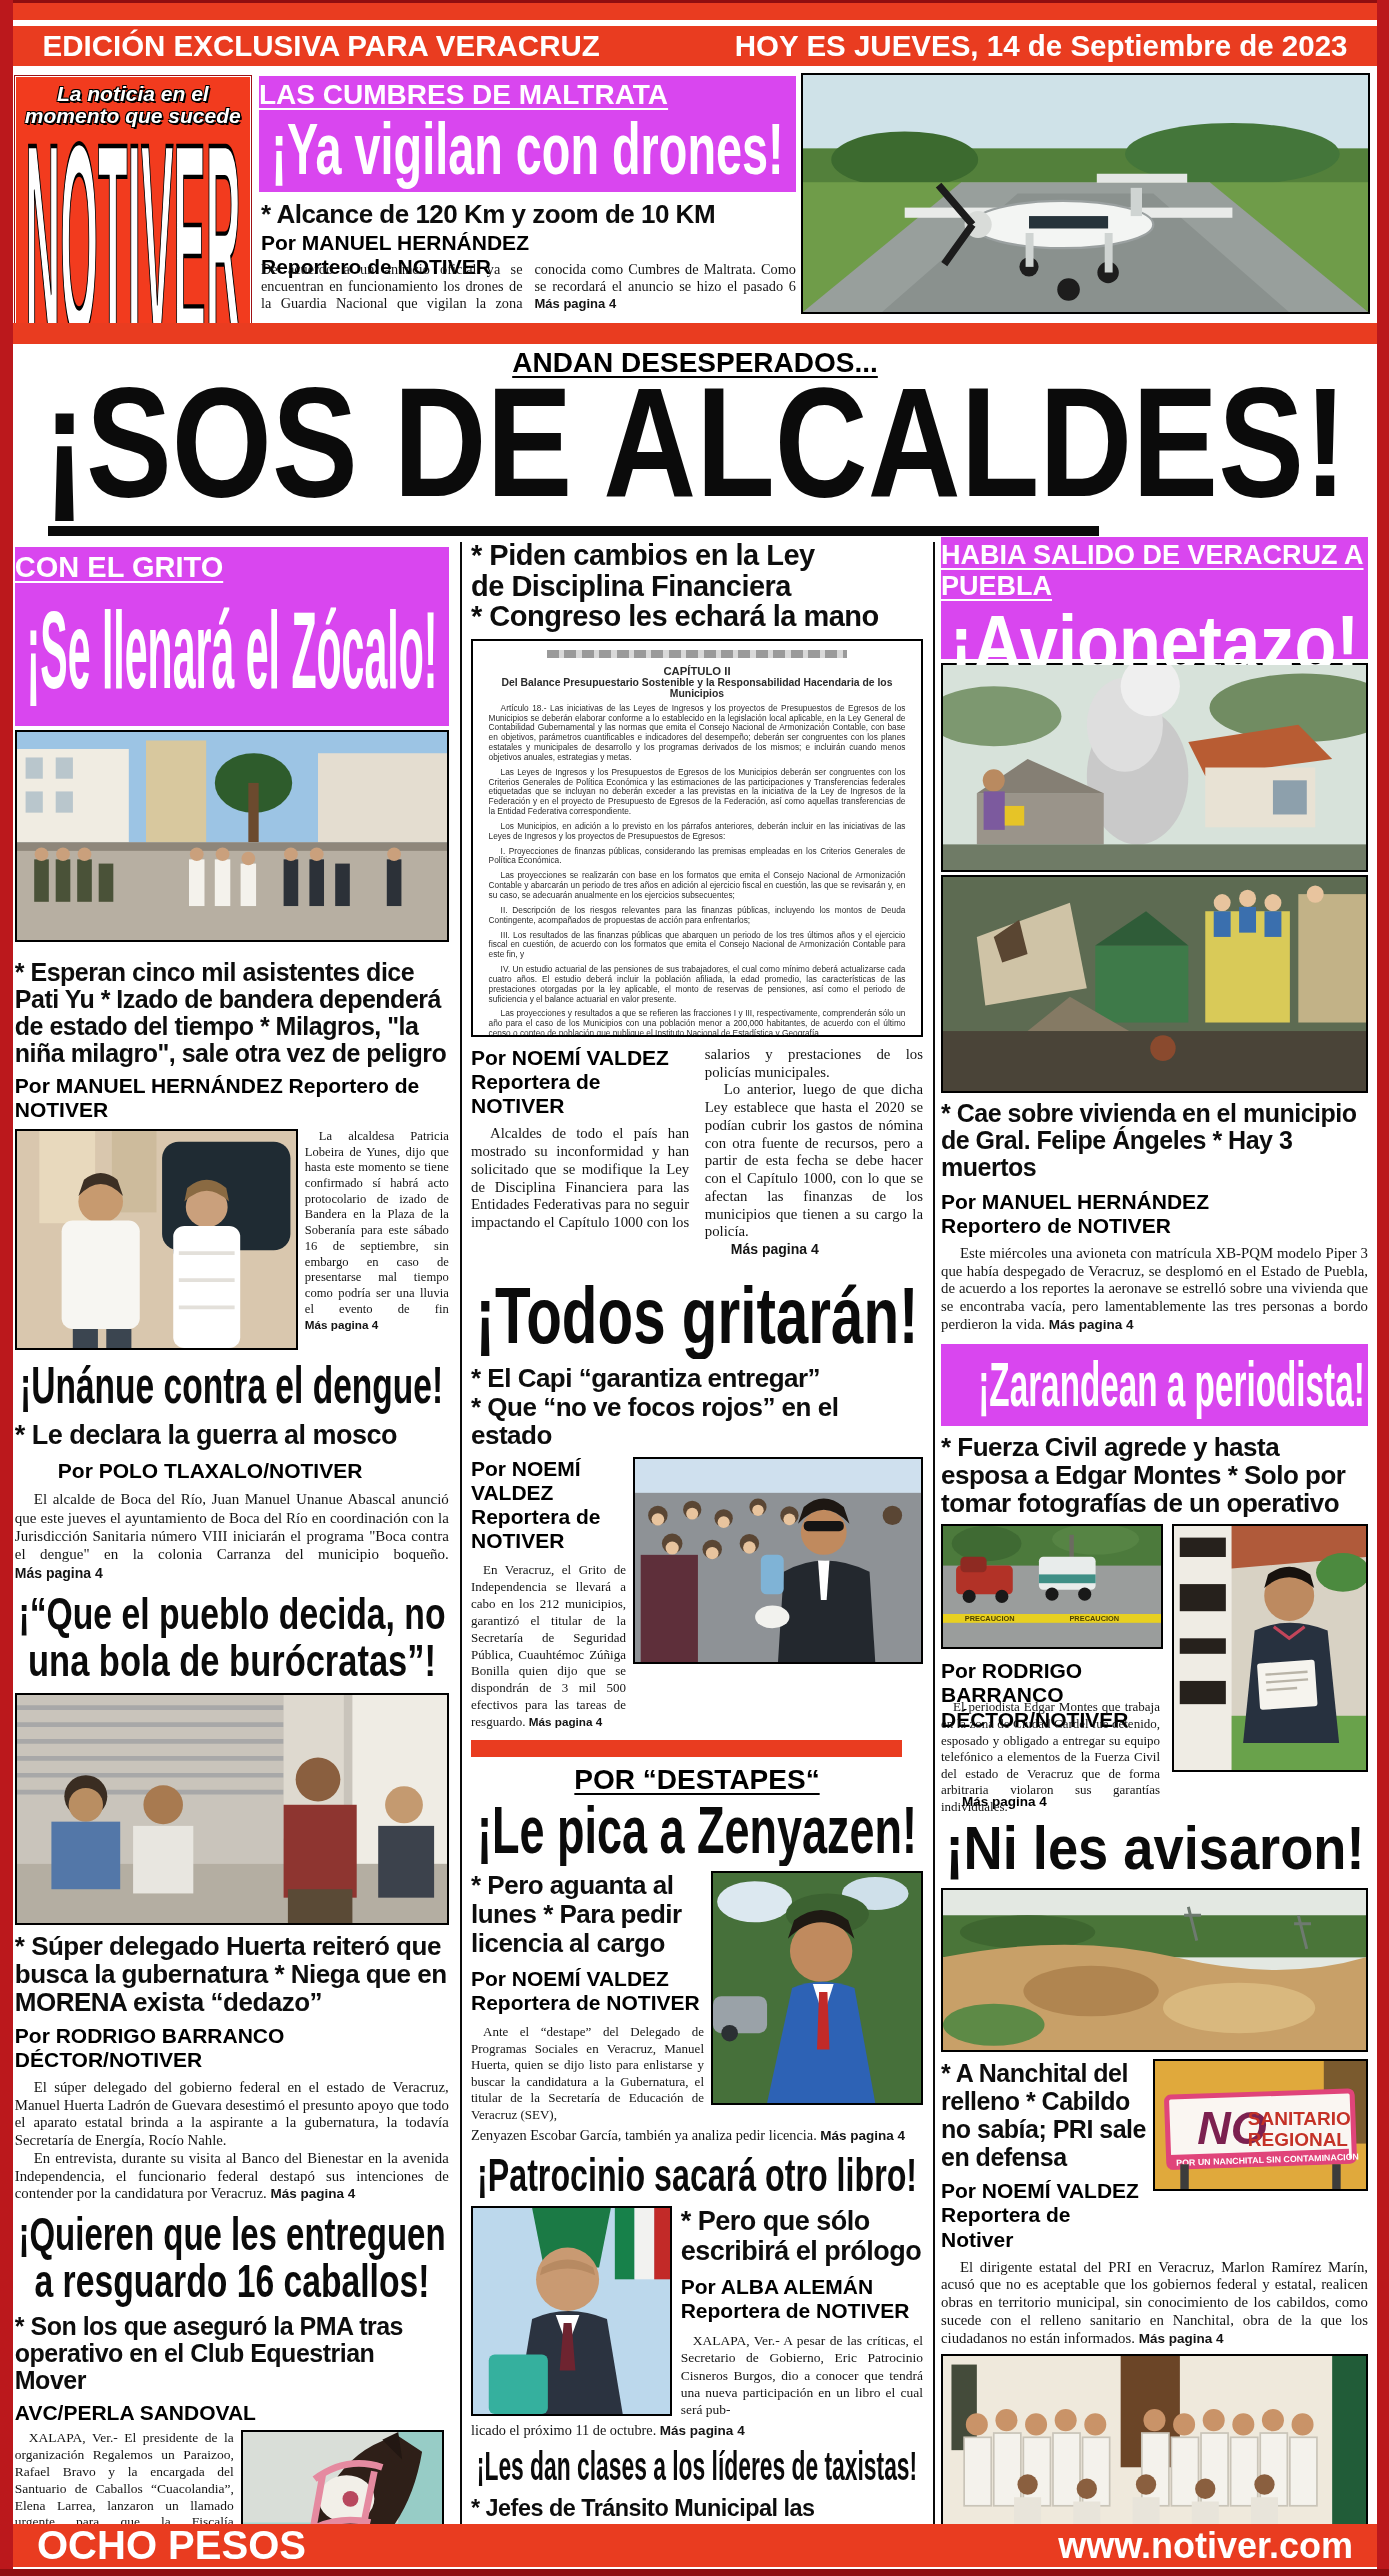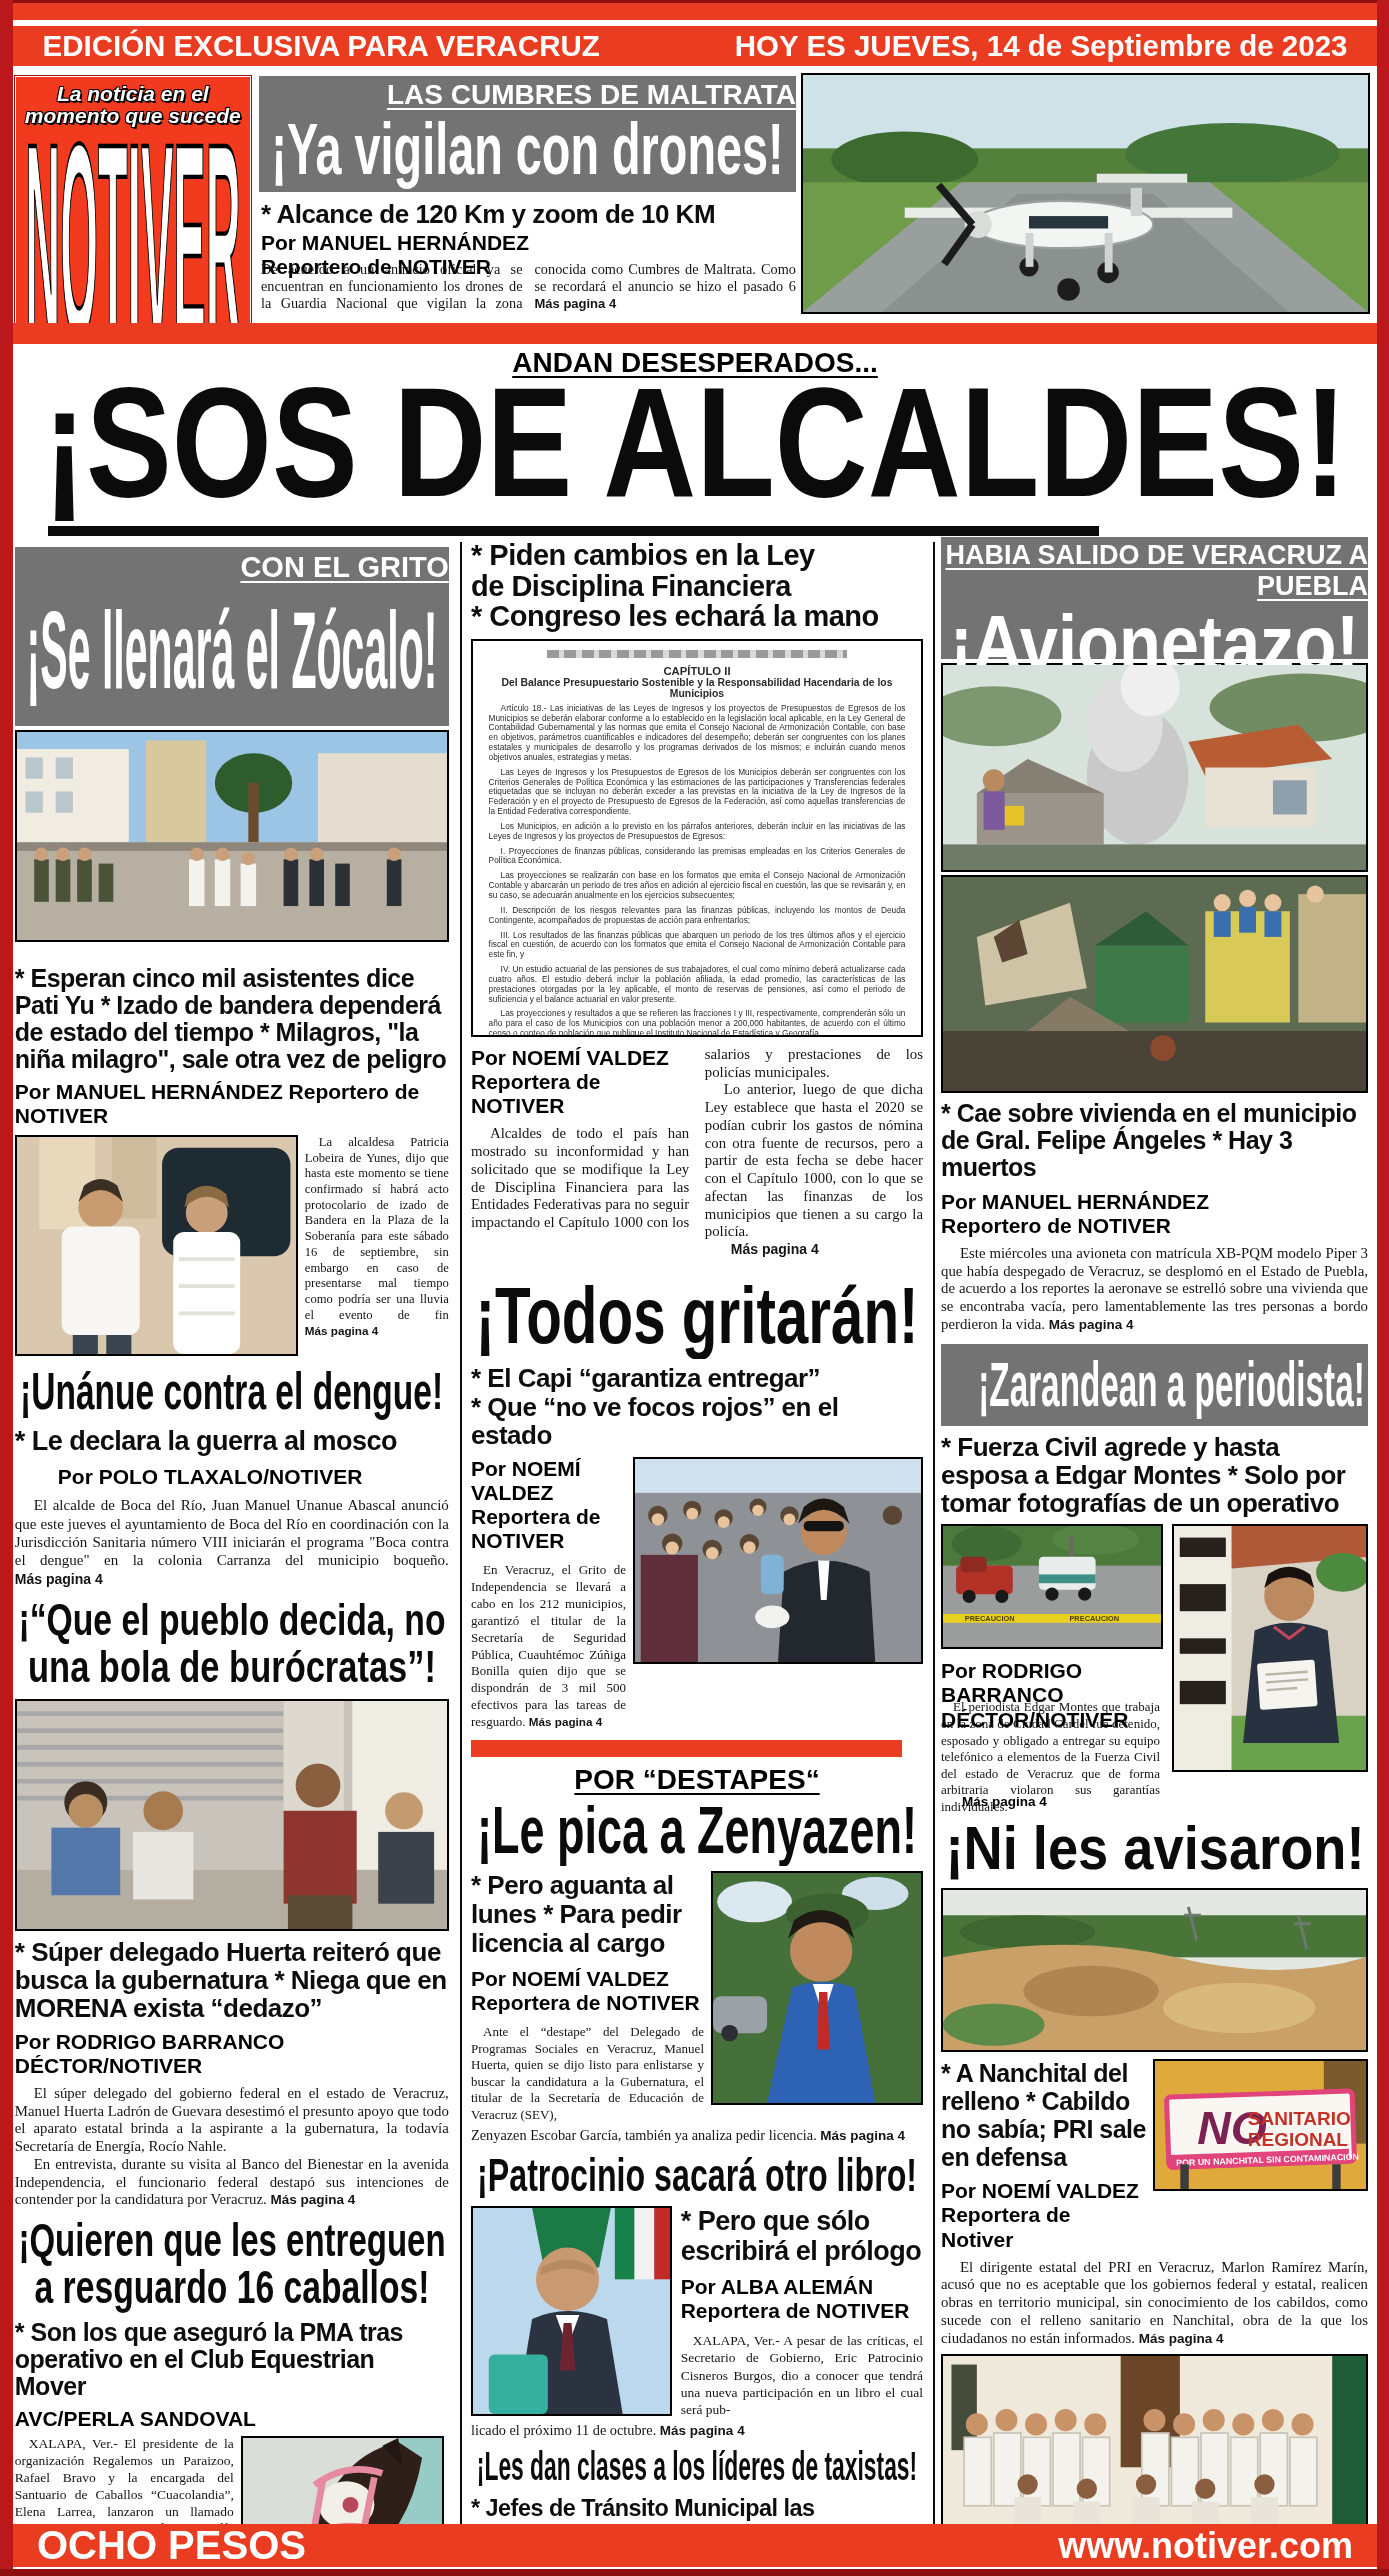--- a/index.html
+++ b/index.html
@@ -12,21 +12,21 @@
   .strip-top{left:0;top:0;width:1390px;height:17.4px;background:#e93c20;border-top:3.5px solid #8f0e10;}
   .band{left:13px;top:26px;width:1364px;height:40px;background:#e93c20;display:flex;
         justify-content:space-between;align-items:center;padding:0 29.5px;box-sizing:border-box;
         color:#fff;font-weight:bold;font-size:29.5px;white-space:nowrap;}
   
   .logo-box{left:14.8px;top:76px;width:236px;height:261px;background:#f23b1e;border:1.7px solid #fff;
             outline:1.7px solid #9e1114;box-sizing:border-box;text-align:center;}
   .tagline{margin-top:6px;color:#fff;font-style:italic;font-weight:bold;font-size:21px;line-height:1.05;
            text-shadow:1.7px 1.7px 0 #000,-0.9px -0.9px 0 #000,0.9px -0.9px 0 #000,-0.9px 0.9px 0 #000;}
   
-  .bb{background:#737373;color:#fff;text-align:right;}
+  .bb{background:#d946ef;color:#fff;text-align:left;}
   .bk{font-weight:bold;text-decoration:underline;text-underline-offset:4.3px;display:inline-block;}
   .pk{font-weight:bold;text-decoration:underline;text-underline-offset:3.5px;}
   .sub{font-weight:bold;letter-spacing:-0.5px;color:#0d0d0d;line-height:1.08;}
   .byl{font-weight:bold;font-size:21px;line-height:1.15;color:#000000;}
   .txt{font-family:"Liberation Serif",serif;text-align:justify;color:#141414;line-height:1.22;}
   .txt p{margin:0;text-indent:19px;}
   .more{font-family:"Liberation Sans",sans-serif;font-weight:bold;white-space:nowrap;}
   .ph{border:2.6px solid #000;overflow:hidden;background:#ddd;}
   .ph svg{display:block;width:100%;height:100%;}
   .hsvg{display:block;margin:0 auto;}
@@ -164,21 +164,21 @@
           <circle cx="41.8" cy="28.8" r="1.6"></circle>
             <circle cx="47.8" cy="28.8" r="1.6"></circle>
             <circle cx="53.8" cy="29.8" r="1.6"></circle>
           <circle cx="63.7" cy="28.8" r="1.6"></circle>
             <circle cx="69.7" cy="28.8" r="1.6"></circle>
             <circle cx="87.7" cy="28.8" r="1.6"></circle>
         </g>
       </svg>
     </div>
 
-    <div class="sub" style="font-size:25px;margin-top:23px;">* Esperan cinco mil asistentes dice Pati Yu * Izado de bandera dependerá de estado del tiempo * Milagros, "la niña milagro", sale otra vez de peligro</div>
+    <div class="sub" style="font-size:25px;margin-top:17px;">* Esperan cinco mil asistentes dice Pati Yu * Izado de bandera dependerá de estado del tiempo * Milagros, "la niña milagro", sale otra vez de peligro</div>
     <div class="byl" style="margin-top:7px;">Por MANUEL HERNÁNDEZ Reportero de NOTIVER</div>
 
     <div class="row" style="margin-top:7px;">
       <div class="ph" style="width:283px;height:221px;flex:0 0 auto;box-sizing:border-box;">
         <svg viewBox="0 0 100 80" preserveAspectRatio="none">
           <rect width="100" height="80" fill="#d9c7ae"></rect>
           <rect x="8" y="0" width="20" height="34" fill="#e8d9bd"></rect>
           <rect x="34" y="0" width="16" height="30" fill="#cdbb9c"></rect>
           <rect x="52" y="4" width="46" height="40" fill="#1f2b33" rx="6"></rect>
           <circle cx="62" cy="44" r="6" fill="#10161a"></circle>

